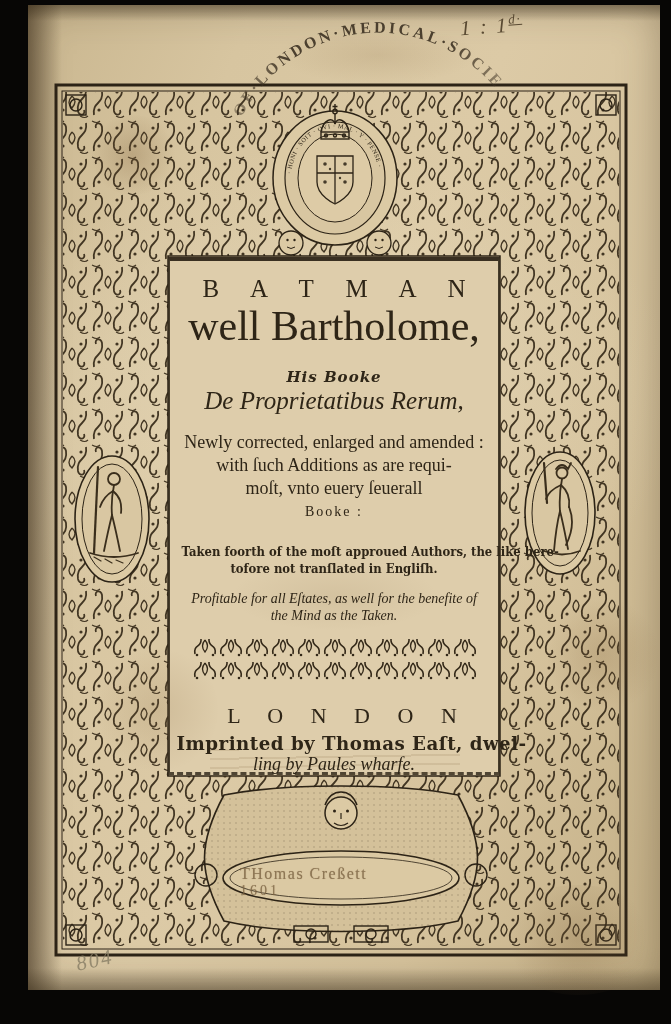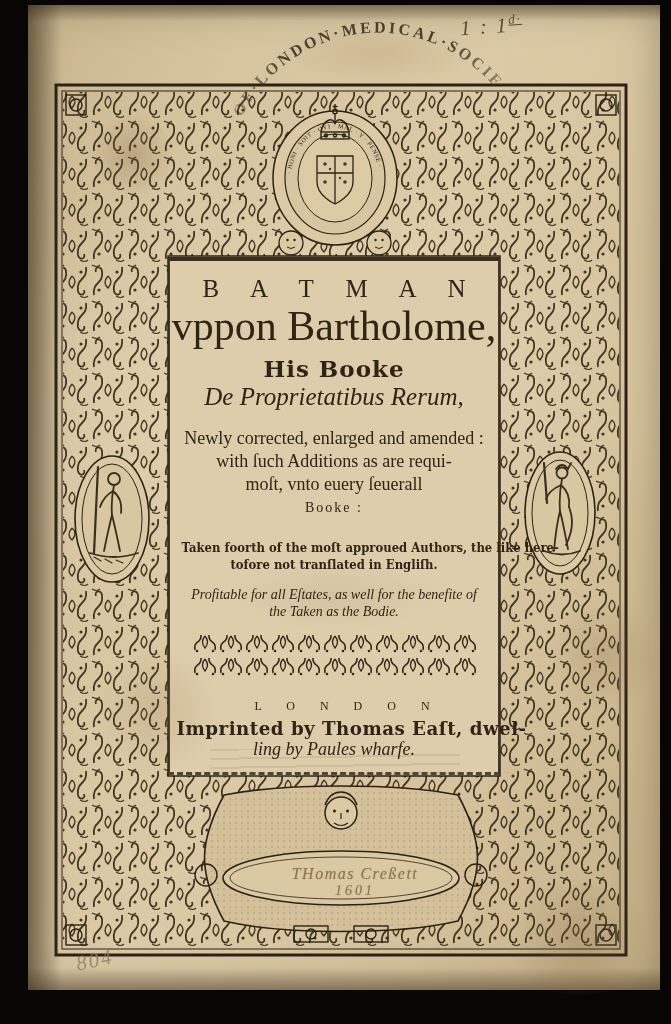--- a/index.html
+++ b/index.html
@@ -41,50 +41,50 @@
     position:absolute;left:40px;top:488px;width:250px;height:30px;z-index:0;
     background:repeating-linear-gradient(179deg,rgba(115,88,52,.13) 0 2px,transparent 2px 9px);
     filter:blur(.7px);
   }
   .ghost2{
     position:absolute;left:60px;top:300px;width:210px;height:70px;z-index:0;
     background:radial-gradient(ellipse at center,rgba(120,95,58,.10),rgba(120,95,58,0) 70%);
   }
   .t-caps{margin-top:14px;font-size:25px;letter-spacing:13px;padding-left:13px;}
   .t-main{margin-top:0px;font-size:42px;line-height:46px;}
-  .t-blackletter{margin-top:6px;font-size:23px;font-weight:bold;letter-spacing:1px;
-    font-family:"DejaVu Serif","Liberation Serif",serif;}
+  .t-blackletter{margin-top:19px;font-size:15px;font-weight:bold;letter-spacing:1px;
+    font-family:"DejaVu Serif","Liberation Serif",serif;font-style:italic;}
   .t-latin{margin-top:1px;font-size:25px;font-style:italic;}
   .t-desc{margin-top:16px;font-size:18px;line-height:23px;white-space:nowrap;}
   .t-desc .booke{font-size:14px;letter-spacing:2px;}
   .t-notice{margin-top:20px;font-size:12.5px;line-height:17px;font-weight:bold;
     font-family:"DejaVu Serif","Liberation Serif",serif;
     transform:scaleX(.93);transform-origin:center;white-space:nowrap;}
   .t-motto{margin-top:13px;font-size:14px;line-height:17px;font-style:italic;}
   .t-year{margin-top:4px;font-size:14px;letter-spacing:6px;padding-left:6px;}
   .fleuron-wrap{margin-top:11px;}
-  .t-city{margin-top:22px;font-size:12px;letter-spacing:11px;padding-left:27px;}
+  .t-city{margin-top:22px;font-size:22px;letter-spacing:11px;padding-left:27px;}
   .t-imprint1{margin-top:3px;font-size:19px;font-weight:bold;letter-spacing:.5px;
     font-family:"DejaVu Serif","Liberation Serif",serif;
     transform:scaleX(.96);transform-origin:center;white-space:nowrap;}
   .t-imprint2{margin-top:0;font-size:18px;font-style:italic;}
 
   
   .price{
     position:absolute;left:432px;top:8px;font-size:21px;font-style:italic;
     color:#4c3d27;transform:rotate(-4deg);letter-spacing:2px;opacity:.9;
   }
   .price sup{font-size:13px;text-decoration:underline;}
   .pencil-num{
     position:absolute;left:48px;top:943px;font-size:21px;font-style:italic;
     color:#8b8168;transform:rotate(-12deg);letter-spacing:2px;opacity:.85;
   }
   .owner{
-    position:absolute;left:212px;top:860px;width:230px;text-align:center;
-    color:#7b6342;font-style:italic;opacity:.8;z-index:5;
+    position:absolute;left:212px;top:860px;width:230px;text-align:left;
+    color:#7b6342;opacity:.8;z-index:5;
     text-shadow:0 0 1px rgba(123,99,66,.6);
   }
   .owner .o-name{font-size:16px;letter-spacing:1.5px;}
   .owner .o-year{font-size:14px;letter-spacing:3px;}
 
   svg{display:block;}
   .border-svg{position:absolute;left:26px;top:78px;}
   .stamp-svg{position:absolute;left:150px;top:0px;z-index:6;}
 </style>
 </head>
@@ -251,36 +251,36 @@
       <text font-size="16" letter-spacing="3" fill="url(#stampfade)" font-family="Liberation Serif, DejaVu Serif, serif" font-weight="bold">
         <textPath href="#stampArc" startOffset="4">OF·LONDON·MEDICAL·SOCIE</textPath>
       </text>
     </svg>
 
     <div class="text-panel">
       <div class="ghost"></div>
       <div class="ghost2"></div>
       <div class="panel-inner">
         <div class="t-caps">B A T M A N</div>
-        <div class="t-main">vppon Bartholome,</div>
+        <div class="t-main">well Bartholome,</div>
         <div class="t-blackletter">His Booke</div>
         <div class="t-latin">De Proprietatibus Rerum,</div>
         <div class="t-desc">
           <div>Newly corrected, enlarged and amended :</div>
           <div>with ſuch Additions as are requi-</div>
           <div>moſt, vnto euery ſeuerall</div>
           <div class="booke">Booke :</div>
         </div>
         <div class="t-notice">
           <div>Taken foorth of the moſt approued Authors, the like here-</div>
           <div>tofore not tranſlated in Engliſh.</div>
         </div>
         <div class="t-motto">
           <div>Profitable for all Eſtates, as well for the benefite of</div>
-          <div>the Taken as the Bodie.</div>
+          <div>the Mind as the Taken.</div>
         </div>
         <div class="fleuron-wrap">
           <svg width="285" height="46" viewBox="0 0 285 46" style="margin:0 auto;">
             <rect x="0" y="0" width="285" height="46" fill="url(#flr)"></rect>
           </svg>
         </div>
         <div class="t-city">L O N D O N</div>
         <div class="t-imprint1">Imprinted by Thomas Eaſt, dwel-</div>
         <div class="t-imprint2">ling by Paules wharfe.</div>
       </div>

